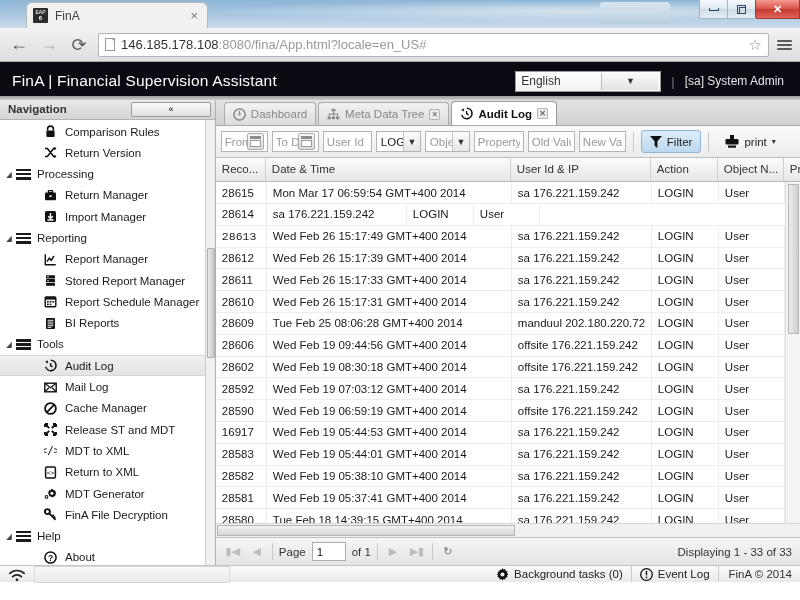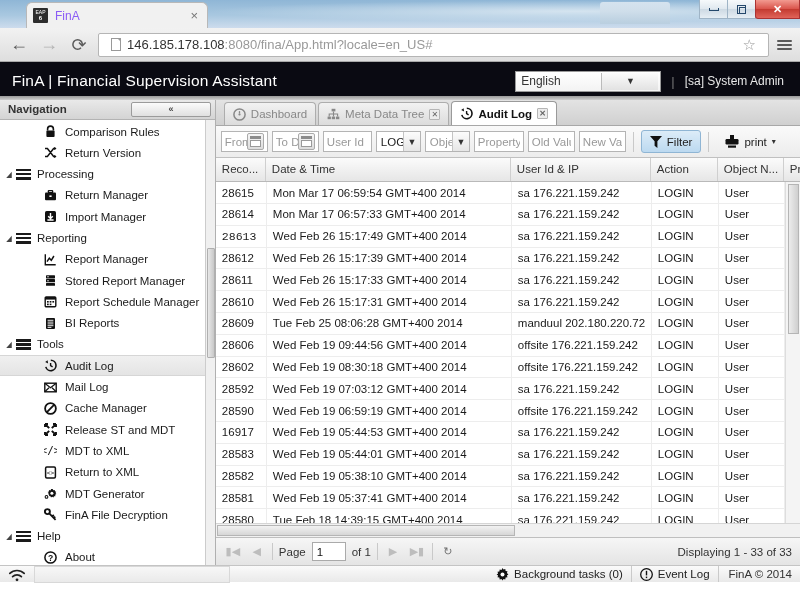--- a/index.html
+++ b/index.html
@@ -51,21 +51,21 @@
     background: #2d2d2d;
     color: #fff;
     font-size: 6px; line-height: 6px;
     font-family: "Liberation Sans", sans-serif;
     display: flex; flex-direction: column; align-items: center; justify-content: center;
     border-radius: 1px;
     flex: 0 0 auto;
     margin-right: 7px;
   }
   .tab-title {
-    font-size: 12px; color: #8b5cf6;
+    font-size: 12px; color: #404040;
     flex: 1 1 auto; white-space: nowrap; overflow: hidden;
   }
   .tab-close { font-size: 13px; color: #777; cursor: pointer; padding: 0 3px; }
 
   .winbtns { position: absolute; right: 0; top: 0; display: flex; z-index: 5; }
   .winbtn {
     width: 29px; height: 19px;
     border: 1px solid #9fb4c6;
     border-top: none;
     background: linear-gradient(to bottom, #f6f9fb 0%, #dfe8ef 50%, #cdd9e3 51%, #e6eef4 100%);
@@ -94,21 +94,21 @@
     gap: 8px;
   }
   .navbtn { font-size: 18px; color: #5c5c5c; width: 22px; text-align: center; cursor: pointer; }
   .navbtn.dim { color: #b3b3b3; }
   .omnibox {
     flex: 1 1 auto; height: 24px;
     background: #fff;
     border: 1px solid #b5b5b5;
     border-radius: 2px;
     display: flex; align-items: center;
-    padding: 0 12px;
+    padding: 0 6px;
     gap: 6px;
   }
   .page-icon {
     width: 10px; height: 13px; border: 1px solid #999; background: #fff;
     position: relative; flex: 0 0 auto;
   }
   .page-icon::after {
     content:""; position:absolute; right:-1px; top:-1px; border-width: 0 4px 4px 0;
     border-style: solid; border-color: transparent #999 transparent transparent;
   }
@@ -776,21 +776,20 @@
                 <div class="grow">
                   <div class="gc" style="width: 50px;">28615</div>
                   <div class="gc bl" style="width: 245px;">Mon Mar 17 06:59:54 GMT+400 2014</div>
                   <div class="gc bl" style="width: 140px;">sa 176.221.159.242</div>
                   <div class="gc bl" style="width: 67px;">LOGIN</div>
                   <div class="gc bl" style="width: 66px;">User</div>
                   <div class="gc bl" style="width: 22px;"></div>
                 </div>
                 <div class="grow">
                   <div class="gc" style="width: 50px;">28614</div>
-                  <div class="gc bl" style="width: 245px;">Mon Mar 17 06:57:33 GMT+400 2014</div>
                   <div class="gc bl" style="width: 140px;">sa 176.221.159.242</div>
                   <div class="gc bl" style="width: 67px;">LOGIN</div>
                   <div class="gc bl" style="width: 66px;">User</div>
                   <div class="gc bl" style="width: 22px;"></div>
                 </div>
                 <div class="grow">
                   <div class="gc" style="width: 50px; font-family: Liberation Mono, monospace;">28613</div>
                   <div class="gc bl" style="width: 245px;">Wed Feb 26 15:17:49 GMT+400 2014</div>
                   <div class="gc bl" style="width: 140px;">sa 176.221.159.242</div>
                   <div class="gc bl" style="width: 67px;">LOGIN</div>

